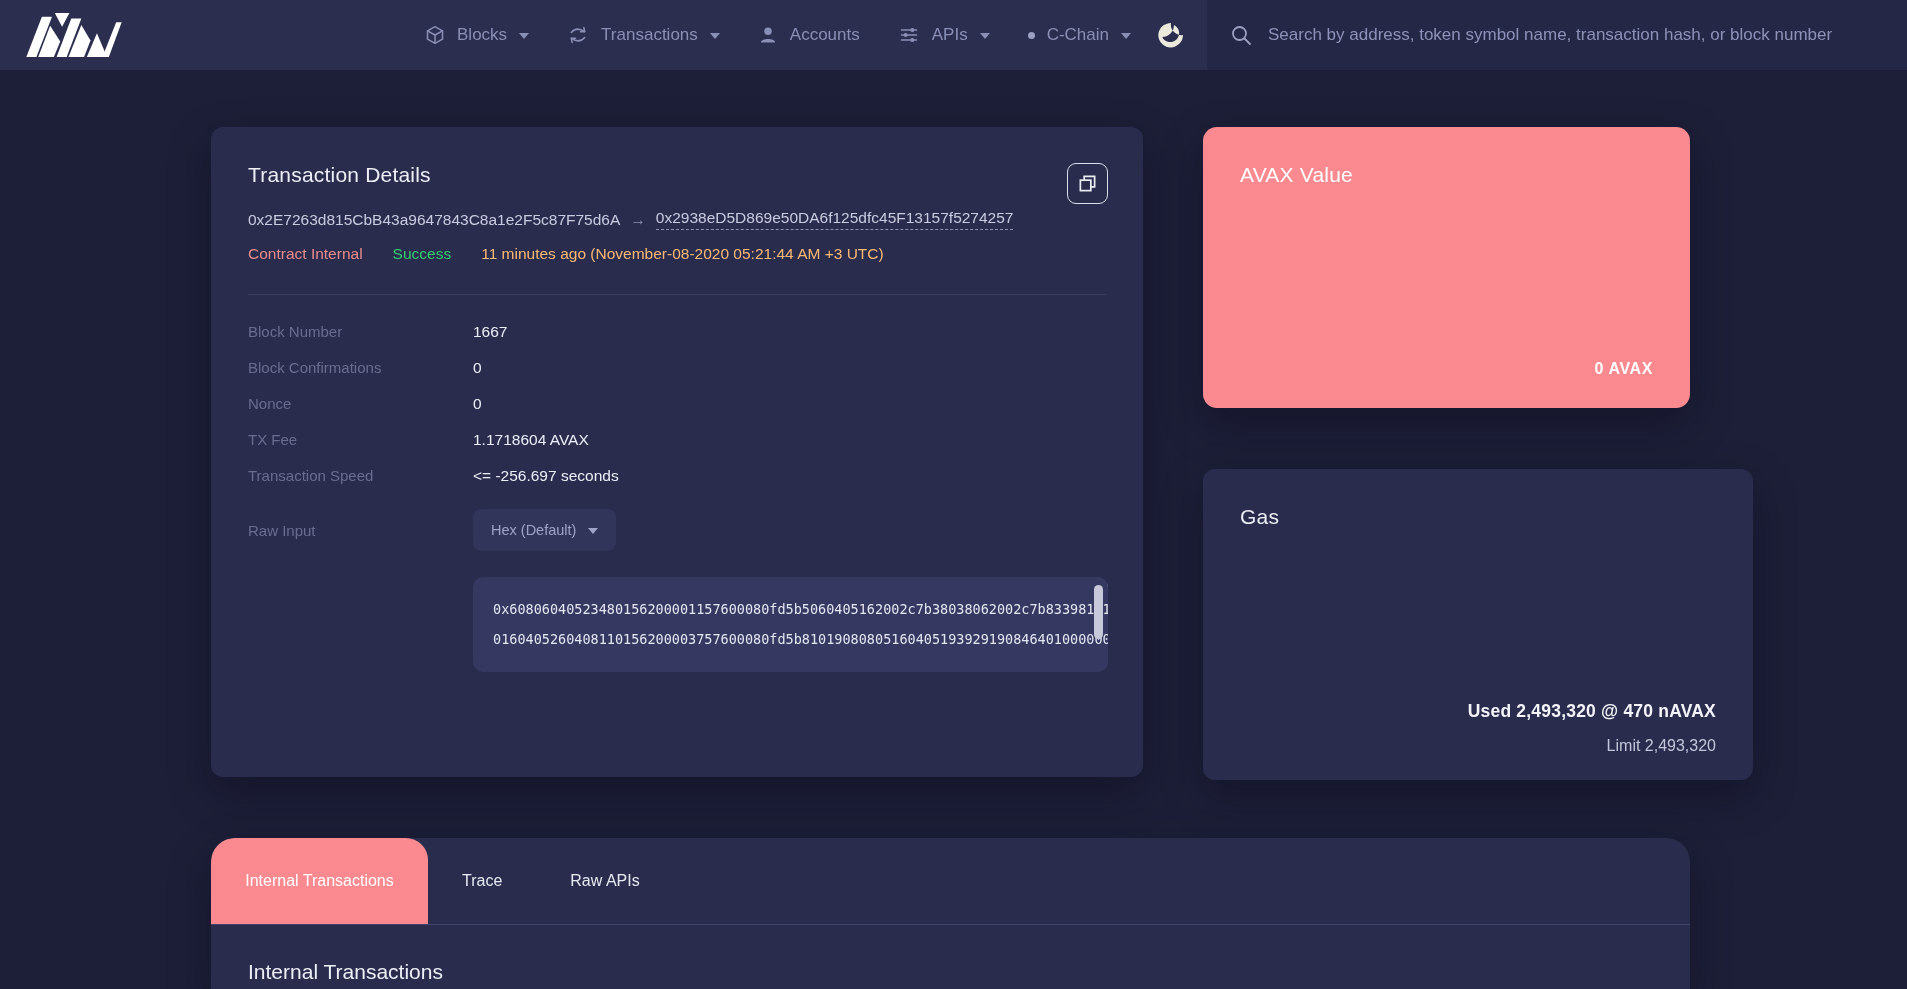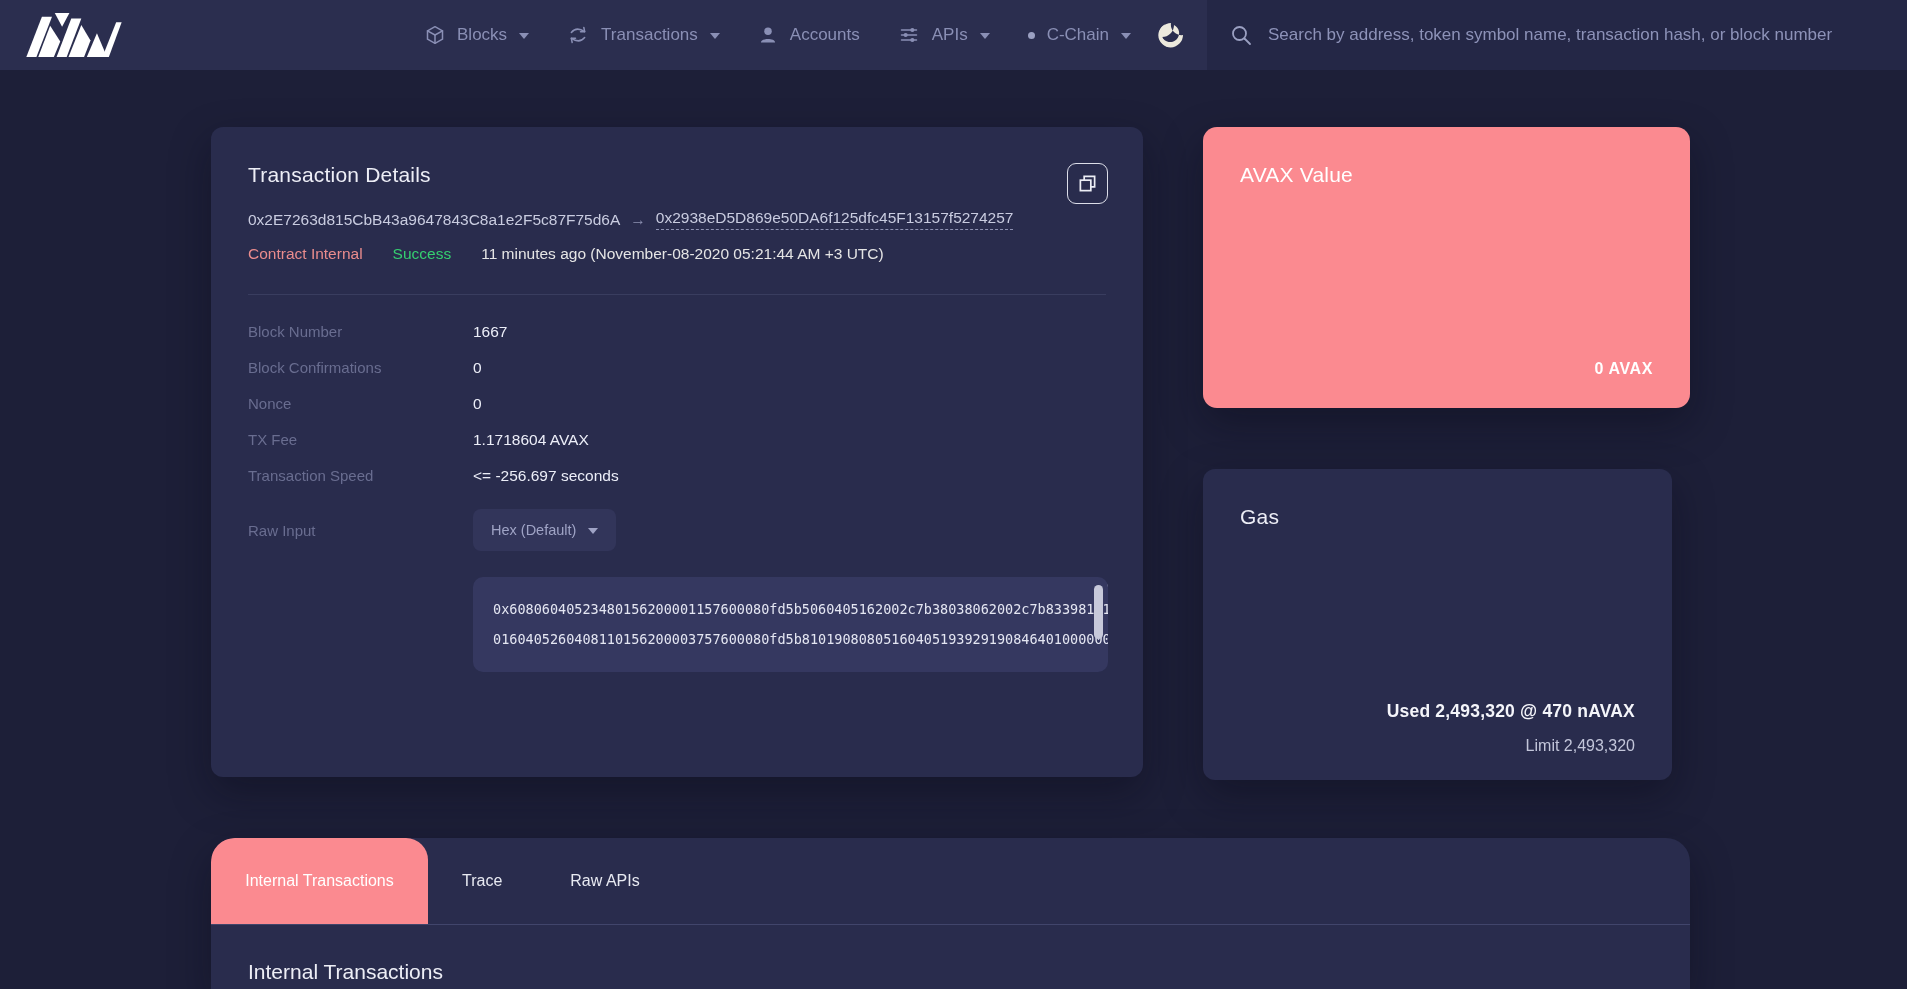--- a/index.html
+++ b/index.html
@@ -59,21 +59,21 @@
   .copy-top { top:36px; right:35px; }
   .copy-raw { top:452px; right:35px; }
 
   .tx-hash { margin-top:44px; color:#f1f2f8; font-size:17px; letter-spacing:0.2px; }
   .tx-addresses { margin-top:22px; font-size:15.5px; color:#c9cce0; display:flex; align-items:center; gap:10px; }
   .to-address { color:#c9cce0; text-decoration:none; border-bottom:1px dashed #8d91b2; padding-bottom:2px; cursor:pointer; }
   .addr-arrow { color:#8d91b2; }
   .tx-statusline { margin-top:15px; font-size:15.5px; display:flex; gap:30px; }
   .tx-type { color:#ea8c8d; }
   .tx-success { color:#35cf70; }
-  .tx-time { color:#e5e5e5; }
+  .tx-time { color:#fdba74; }
   .divider { margin-top:31px; border:none; border-top:1px solid #393d5f; height:0; }
 
   .rows { margin-top:28px; }
   .row { display:flex; align-items:baseline; height:36px; }
   .row-label { width:225px; color:#696d90; font-size:15px; }
   .row-value { color:#eceef8; font-size:15.5px; }
 
   .raw-row { display:flex; margin-top:6px; align-items:flex-start; }
   .raw-row .row-label { padding-top:13px; }
   .hex-select {
@@ -95,21 +95,21 @@
   
   .avax-card {
     left:1203px; top:127px; width:487px; height:281px;
     background:#fb8a90; border-radius:14px; padding:36px 37px;
     box-shadow:0 16px 40px rgba(8,9,22,0.38); position:absolute;
   }
   .avax-card .card-title { color:#ffffff; }
   .avax-amount { position:absolute; right:37px; bottom:30px; color:#ffffff; font-size:16px; font-weight:700; letter-spacing:0.6px;margin-left:32px; }
 
   
-  .gas-card { left:1203px; top:469px; width:469px; height:311px; padding:36px 37px; }
+  .gas-card { left:1203px; top:469px; width:550px; height:311px; padding:36px 37px; }
   .gas-used { position:absolute; right:37px; bottom:58px; color:#f4f5fa; font-size:17.5px; font-weight:700; letter-spacing:0.2px; }
   .gas-limit { position:absolute; right:37px; bottom:25px; color:#c3c6da; font-size:16px; }
 
   
   .tabs-panel { left:211px; top:838px; width:1479px; height:151px; border-radius:24px 24px 0 0; overflow:hidden; }
   .tab-bar { display:flex; height:87px; border-bottom:1px solid #41456b; }
   .tab {
     display:flex; align-items:center; justify-content:center;
     font-size:16px; color:#e8eaf2; cursor:pointer; padding:0 34px;
   }

